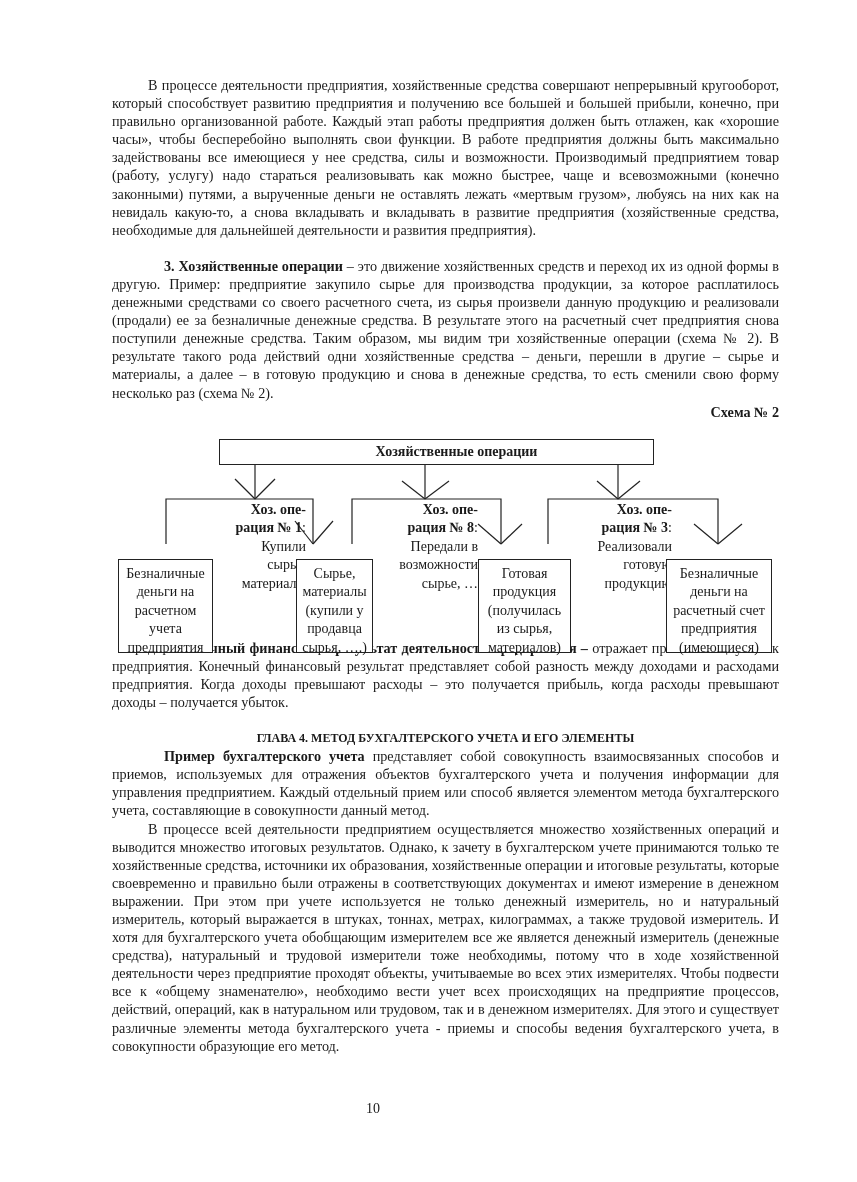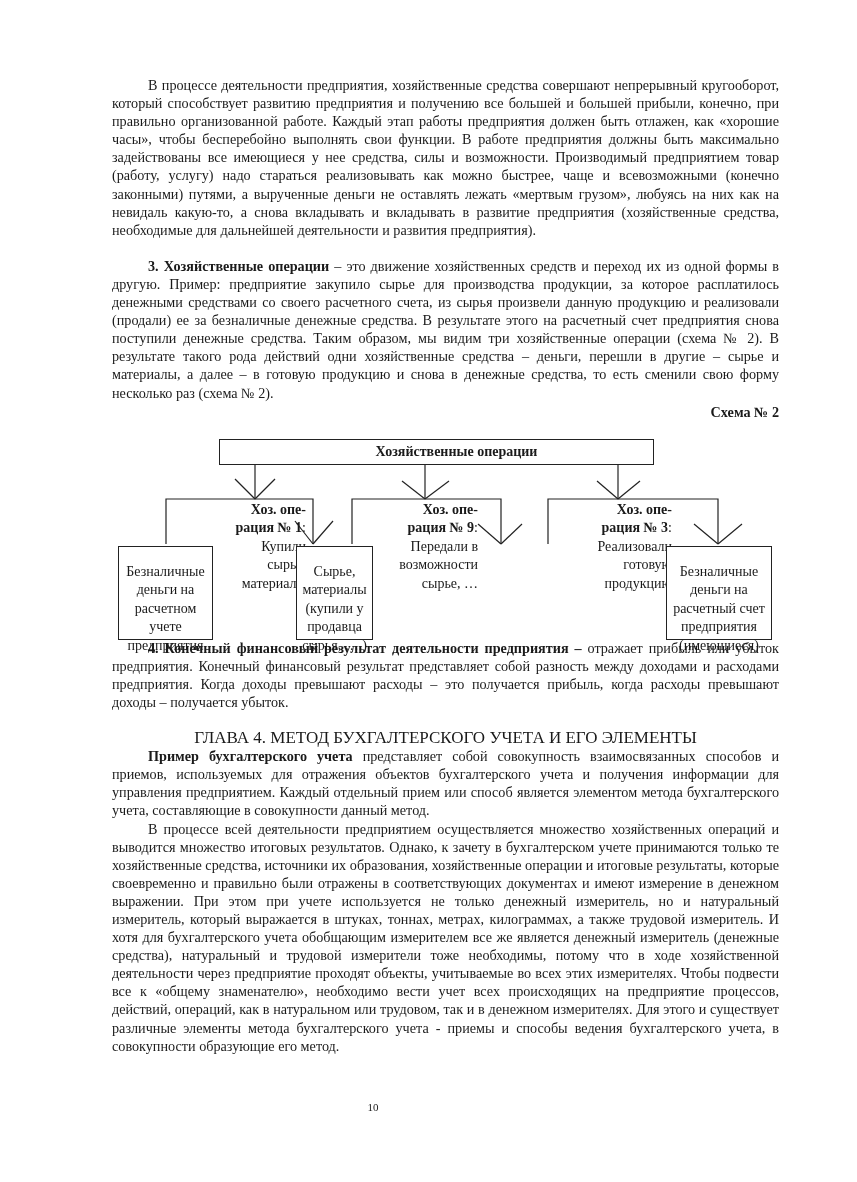--- a/index.html
+++ b/index.html
@@ -1,31 +1,31 @@
 <!DOCTYPE html>
 <html><head>
 <meta charset="utf-8">
 <style>
   html, body { margin:0; padding:0; background:#ffffff; }
   body { width:857px; height:1182px; position:relative; overflow:hidden;
          font-family:"Liberation Serif", serif; color:#1a1a1a; }
   .page { position:absolute; left:112px; top:76px; width:667px; font-size:14.2px; line-height:18.1px; }
   p { margin:0; text-align:justify; text-indent:36px; }
   .gap { height:18px; }
-  b { font-weight:bold; }
+  b { font-weight:bold;margin-left:16px; }
   .schema-label { text-align:right; font-weight:bold; margin-top:1px; }
-  .chapter { text-align:center; font-weight:normal; margin-top:18px; font-size:17px; }
-  .pagenum { position:absolute; left:0; width:746px; top:1101px; text-align:center; font-size:11px; }
+  .chapter { text-align:center; font-weight:bold; margin-top:18px; font-size:12px; }
+  .pagenum { position:absolute; left:0; width:746px; top:1101px; text-align:center; font-size:14px; }
 
   .diagram { position:absolute; left:0; top:0; width:857px; height:1182px; pointer-events:none; }
   .diagram * { pointer-events:auto; }
   .box { position:absolute; border:1.3px solid #222; background:#fff; box-sizing:border-box;
          text-align:center; font-size:14px; line-height:18.4px; }
   .top-box { left:219px; top:439px; width:435px; height:26px; font-weight:bold; line-height:23px;padding-left:40px; }
-  .leaf { top:546px; height:94px; padding-top:16px; }
+  .leaf { top:559px; height:94px; padding-top:5px; }
   .op-label { position:absolute; text-align:right; font-size:14px; line-height:18.4px; }
   .op-label b { font-weight:bold; }
 </style>
 </head>
 <body>
 
 <div class="page">
   <p>В процессе деятельности предприятия, хозяйственные средства совершают непрерывный кругооборот, который способствует развитию предприятия и получению все большей и большей прибыли, конечно, при правильно организованной работе. Каждый этап работы предприятия должен быть отлажен, как «хорошие часы», чтобы бесперебойно выполнять свои функции. В работе предприятия должны быть максимально задействованы все имеющиеся у нее средства, силы и возможности. Производимый предприятием товар (работу, услугу) надо стараться реализовывать как можно быстрее, чаще и всевозможными (конечно законными) путями, а вырученные деньги не оставлять лежать «мертвым грузом», любуясь на них как на невидаль какую-то, а снова вкладывать и вкладывать в развитие предприятия (хозяйственные средства, необходимые для дальнейшей деятельности и развития предприятия).</p>
   <div class="gap"></div>
   <p><b>3. Хозяйственные операции</b><span> – это движение хозяйственных средств и переход их из одной формы в другую. Пример: предприятие закупило сырье для производства продукции, за которое расплатилось денежными средствами со своего расчетного счета, из сырья произвели данную продукцию и реализовали (продали) ее за безналичные денежные средства. В результате этого на расчетный счет предприятия снова поступили денежные средства. Таким образом, мы видим три хозяйственные операции (схема № 2). В результате такого рода действий одни хозяйственные средства – деньги, перешли в другие – сырье и материалы, а далее – в готовую продукцию и снова в денежные средства, то есть сменили свою форму несколько раз (схема № 2).</span></p>
@@ -70,37 +70,40 @@
 
   <div class="op-label" style="left:200px;top:501px;width:106px;">
     <b>Хоз. опе-</b><br>
     <b>рация № 1</b><span>:</span><br>
     <span>Купили</span><br>
     <span>сырье,</span><br>
     <span>материалы</span>
   </div>
   <div class="op-label" style="left:372px;top:501px;width:106px;">
     <b>Хоз. опе-</b><br>
-    <b>рация № 9</b><span>:</span><br>
+    <b>рация № 8</b><span>:</span><br>
     <span>Передали в</span><br>
     <span>возможности</span><br>
     <span>сырье, …</span>
   </div>
   <div class="op-label" style="left:566px;top:501px;width:106px;">
     <b>Хоз. опе-</b><br>
     <b>рация № 3</b><span>:</span><br>
     <span>Реализовали</span><br>
     <span>готовую</span><br>
     <span>продукцию</span>
   </div>
 
   <div class="box leaf" style="left:118px;width:95px;">
-    <span>Безналичные</span><br><span>деньги на</span><br><span>расчетном</span><br><span>учете</span><br><span>предприятия</span>
+    <span>Безналичные</span><br><span>деньги на</span><br><span>расчетном</span><br><span>учета</span><br><span>предприятия</span>
   </div>
   <div class="box leaf" style="left:296px;width:77px;">
     <span>Сырье,</span><br><span>материалы</span><br><span>(купили у</span><br><span>продавца</span><br><span>сырья, ….)</span>
+  </div>
+  <div class="box leaf" style="left:478px;width:93px;">
+    <span>Готовая</span><br><span>продукция</span><br><span>(получилась</span><br><span>из сырья,</span><br><span>материалов)</span>
   </div>
   <div class="box leaf" style="left:666px;width:106px;">
     <span>Безналичные</span><br><span>деньги на</span><br><span>расчетный счет</span><br><span>предприятия</span><br><span>(имеющиеся)</span>
   </div>
 </div>
 
 <div class="pagenum">10</div>
 
 </body></html>

